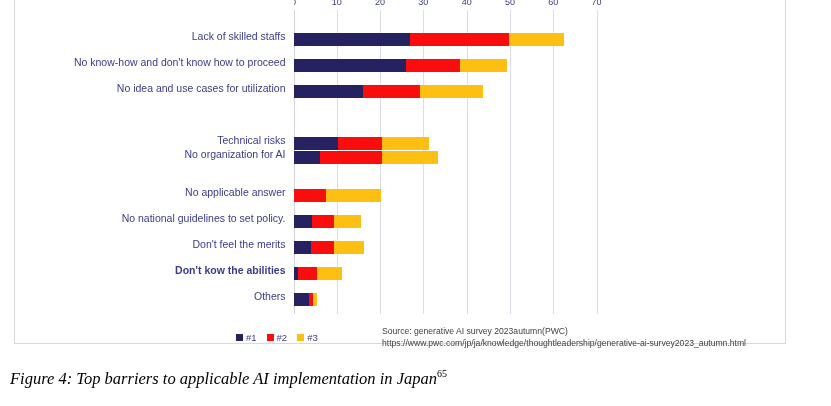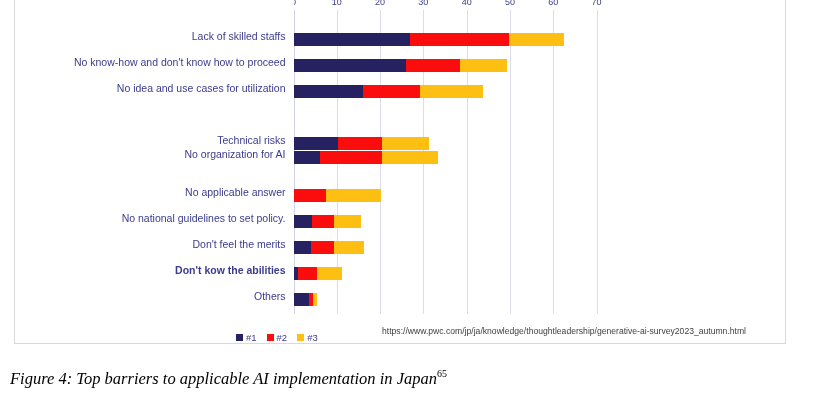--- a/index.html
+++ b/index.html
@@ -248,20 +248,21 @@
         <span class="legend-swatch" style="background: rgb(252, 13, 13);"></span>
         <span>#2</span>
       </div>
       <div class="legend-item">
         <span class="legend-swatch" style="background: rgb(252, 191, 18);"></span>
         <span>#3</span>
       </div>
     </div>
 
   <div id="source-note">
+    <div>Source: generative AI survey 2023autumn(PWC)</div>
     <div>https://www.pwc.com/jp/ja/knowledge/thoughtleadership/generative-ai-survey2023_autumn.html</div>
   </div>
 
 </div>
 
 <div id="caption">
   <span>Figure 4: Top barriers to applicable AI implementation in Japan</span><sup>65</sup>
 </div>
 
 </body></html>

